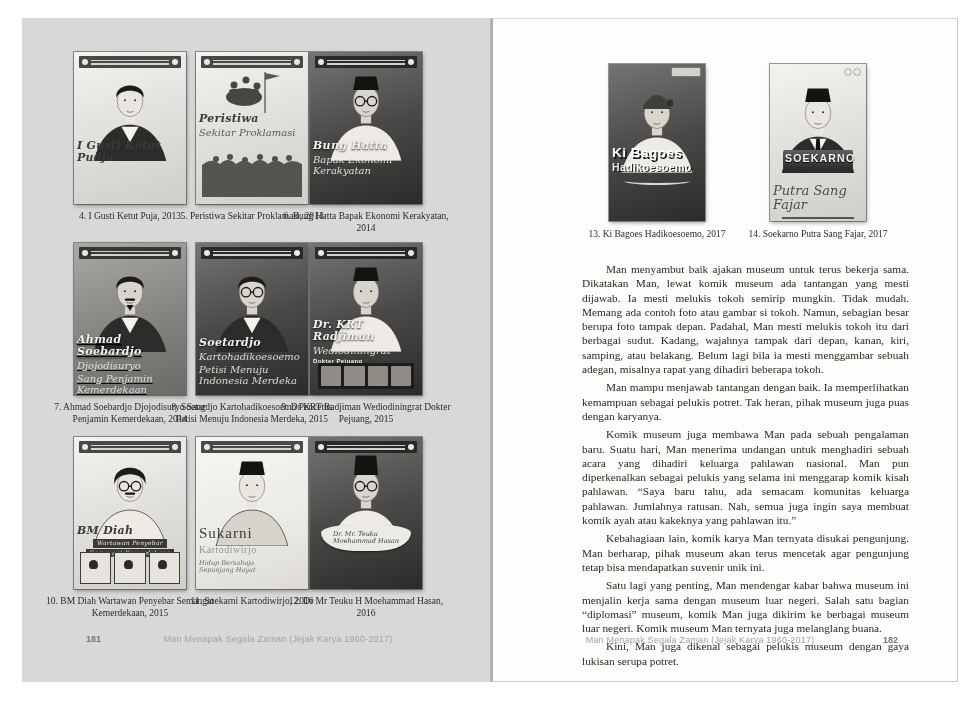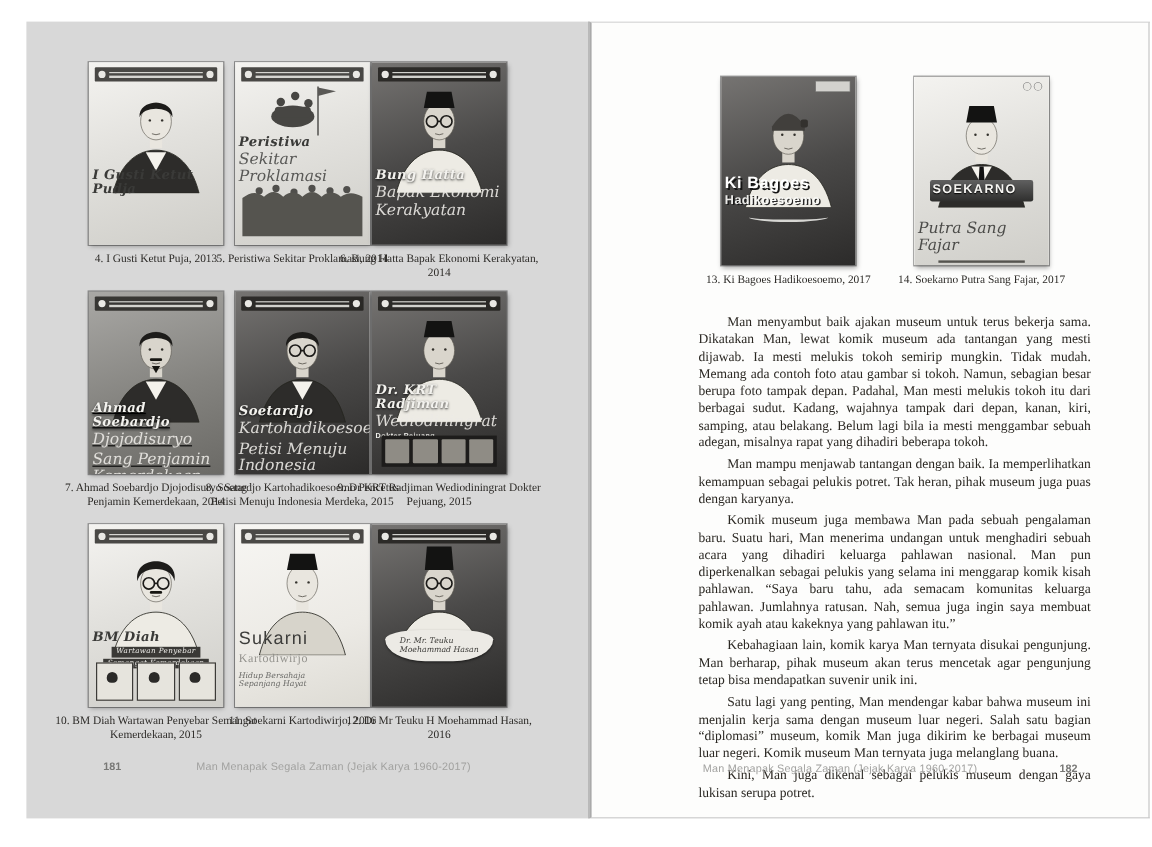--- a/index.html
+++ b/index.html
@@ -15,21 +15,21 @@
 
   
   .cover-cell{position:absolute;width:146px;text-align:center;}
   .page-left .c1{left:35px;} .page-left .c2{left:157px;} .page-left .c3{left:271px;}
   .page-left .r1{top:34px;} .page-left .r2{top:225px;} .page-left .r3{top:419px;}
   .page-right .cover-cell{width:160px;top:45px;}
   .page-right .c13{left:84px;} .page-right .c14{left:245px;}
 
   .cover{position:relative;width:112px;height:152px;margin:0 auto;overflow:hidden;
          box-shadow:0 0 0 1px rgba(40,40,40,.45), 1px 2px 4px rgba(0,0,0,.35);}
-  .page-right .cover{width:112px;height:157px;}
+  .page-right .cover{width:96px;height:157px;}
 
   .tone-light{background:linear-gradient(163deg,#f4f3f0 0%,#e2e1dd 45%,#cfcec9 100%);}
   .tone-mid{background:linear-gradient(163deg,#a9a8a5 0%,#84837f 55%,#6b6a66 100%);}
   .tone-dark{background:linear-gradient(163deg,#767472 0%,#4a4948 50%,#2c2b2a 100%);}
   .tone-light.cv11{background:linear-gradient(163deg,#f7f6f3 0%,#eceae5 60%,#dddbd4 100%);}
 
   .band{position:absolute;top:4px;left:5px;right:5px;height:12px;background:rgba(25,24,22,.78);
         border-radius:1px;display:flex;align-items:center;gap:3px;padding:0 3px;box-sizing:border-box;}
   .logo-dot{width:6px;height:6px;border-radius:50%;background:#e9e8e4;flex:none;}
   .band-lines{flex:1;display:flex;flex-direction:column;gap:2px;}
@@ -43,30 +43,30 @@
   .art svg.bust{display:block;width:86px;height:94px;margin:0 auto;}
   .art svg.crowd{display:block;width:100%;height:130px;}
 
   .titles{position:absolute;left:3px;right:3px;top:58%;text-align:left;line-height:1.1;}
   .cv5 .titles{top:40%;} .cv7 .titles{top:60%;text-decoration:underline;} .cv8 .titles{top:62%;}
   .cv9 .titles{top:50%;} .cv13 .titles{top:52%;} .cv14 .titles{top:55%;}
 
   .cover-title{font-family:"DejaVu Serif", serif;font-style:italic;font-weight:bold;
                font-size:11px;letter-spacing:.3px;color:#3a3a38;}
   .tone-dark .cover-title,.tone-mid .cover-title{color:#f3f2ee;text-shadow:0 1px 2px rgba(0,0,0,.8);}
-  .cover-subtitle{font-family:"DejaVu Serif", serif;font-style:italic;font-size:13px;
+  .cover-subtitle{font-family:"DejaVu Serif", serif;font-style:italic;font-size:10px;
                   margin-top:2px;color:#4a4a48;opacity:.9;}
   .tone-dark .cover-subtitle,.tone-mid .cover-subtitle{color:#eceae6;}
   .cover-extra{font-family:"Liberation Sans", sans-serif;font-size:6px;font-weight:bold;
                letter-spacing:.4px;margin-top:2px;color:#3f3f3d;}
   .tone-dark .cover-extra,.tone-mid .cover-extra{color:#f0efeb;}
   .cover-motto{font-family:"DejaVu Serif", serif;font-style:italic;font-size:6.5px;
                margin-top:5px;color:#6b6b68;white-space:pre-line;}
 
-  .cv11 .cover-title{font-family:Liberation Sans, sans-serif;font-style:normal;font-weight:normal;
+  .cv11 .cover-title{font-family:Liberation Serif, serif;font-style:normal;font-weight:normal;
                      font-size:15px;letter-spacing:1px;color:#3d3d3b;}
   .cv11 .cover-subtitle{font-family:"Liberation Serif", serif;font-style:normal;font-size:10px;
                         letter-spacing:.5px;color:#8b8a85;}
   .cv13 .cover-title{font-family:"Liberation Sans", sans-serif;font-style:normal;font-size:13.5px;
                      letter-spacing:.5px;color:#ffffff;text-shadow:1.5px 1.5px 0 #141414;}
   .cv13 .cover-subtitle{font-family:"Liberation Sans", sans-serif;font-style:normal;font-weight:bold;
                      font-size:10.5px;letter-spacing:.4px;color:#fbfbf9;text-shadow:1.2px 1.2px 0 #141414;}
   .squiggle{width:66px;height:6px;margin:3px auto 0;border-bottom:2px solid rgba(242,242,238,.85);
             border-radius:50%;}
 

